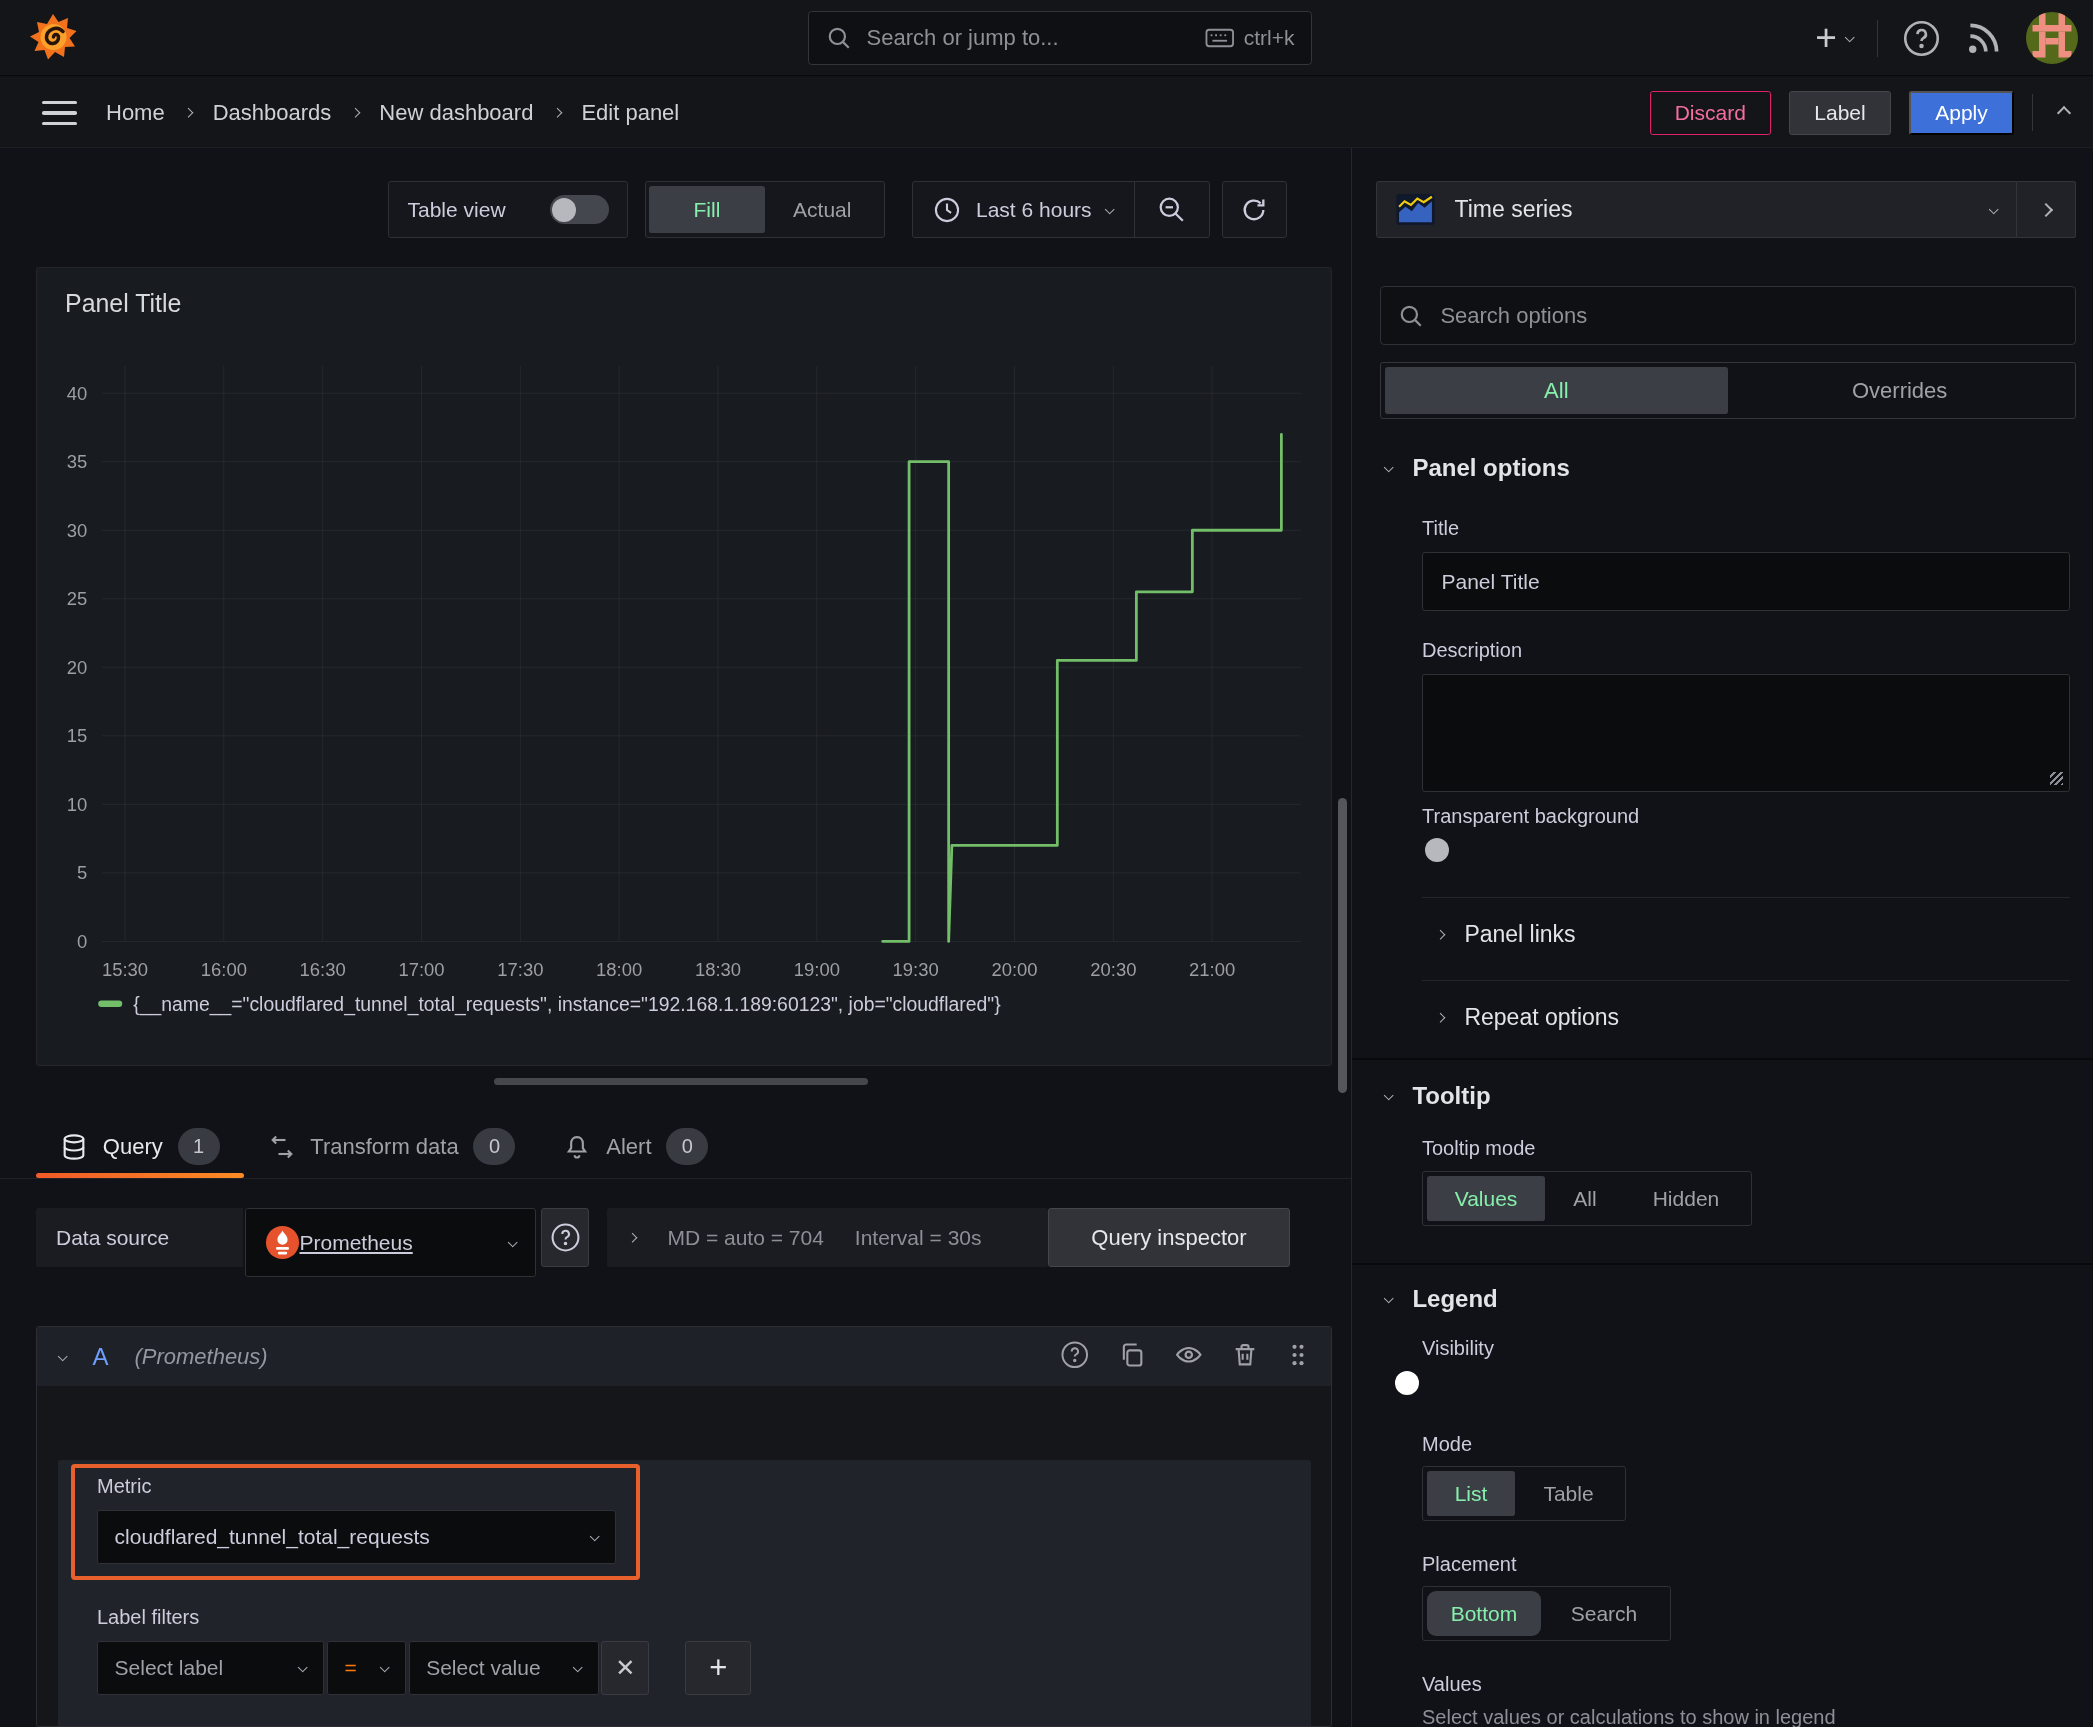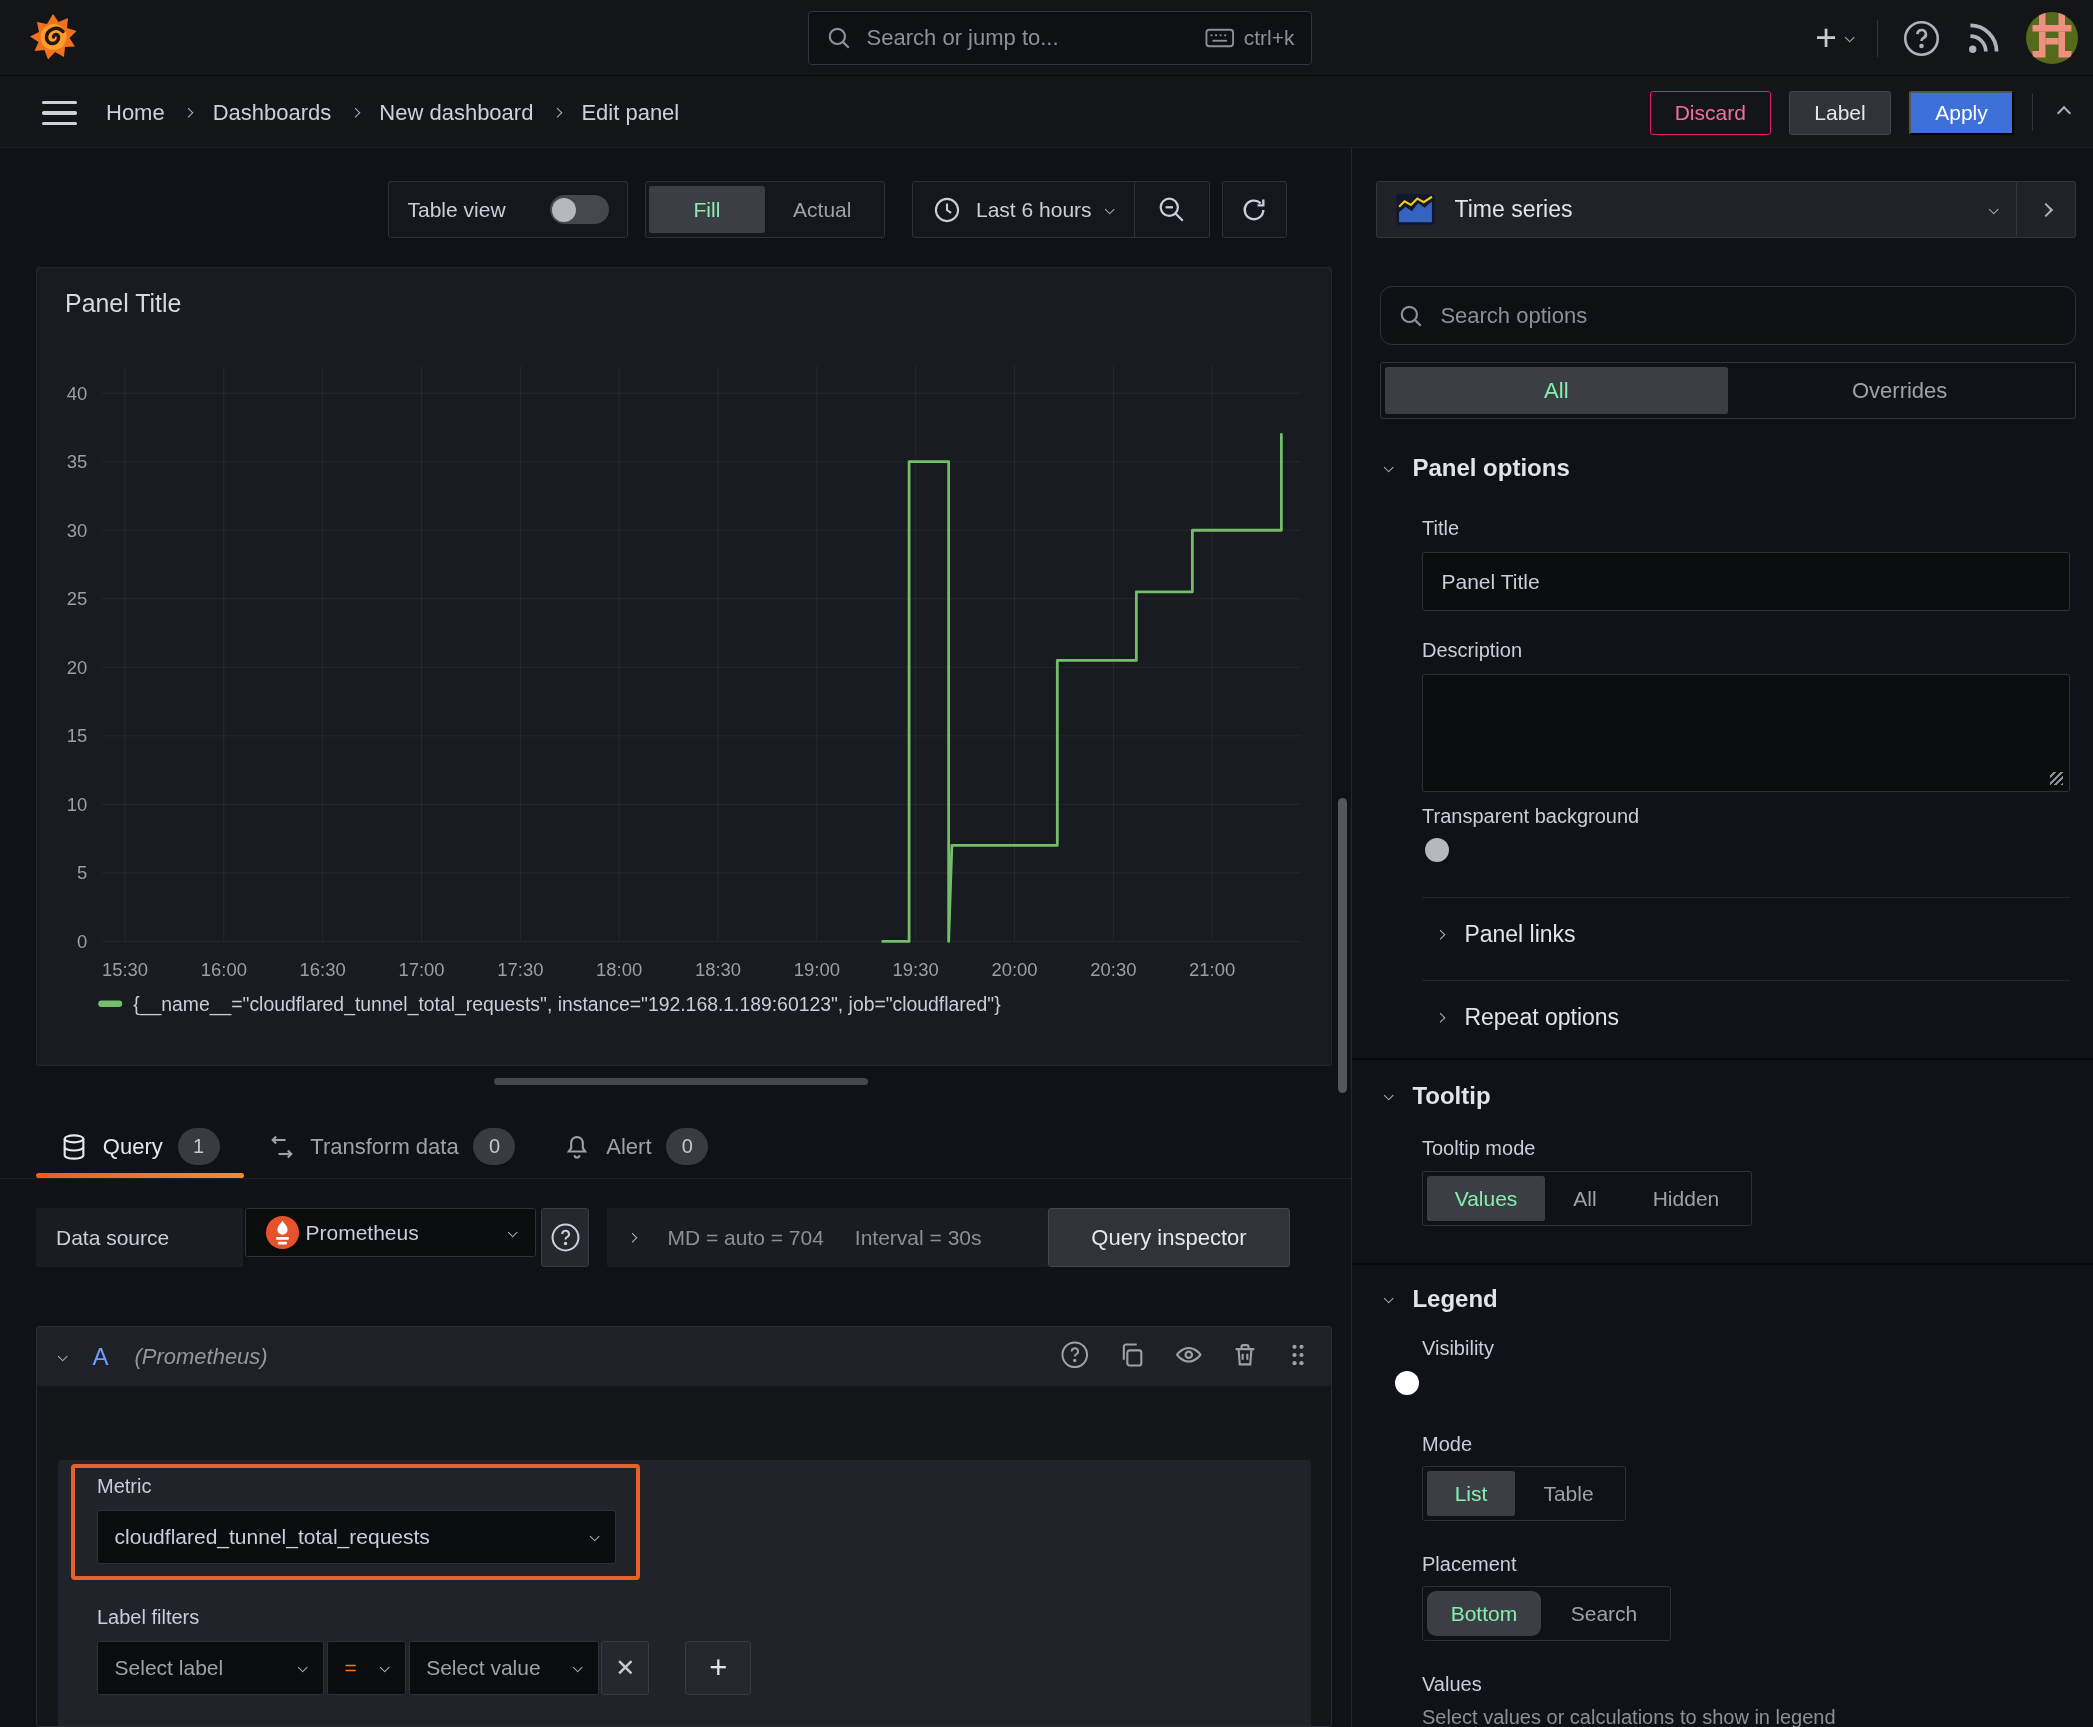--- a/index.html
+++ b/index.html
@@ -53,38 +53,38 @@
   
   .tabs{position:absolute;left:36px;top:1115px;height:63px;display:flex;align-items:center;gap:0;}
   .tab{display:flex;align-items:center;gap:14.8px;padding:0 24px;height:63px;position:relative;font-size:22px;color:#9fa1a7;}
   .tab.active{color:#e8e9ed;}
   .badge{min-width:42px;height:37px;border-radius:18.5px;background:#393b42;color:#c7c8cd;display:flex;align-items:center;justify-content:center;font-size:20px;padding:0 11px;}
   .tab-underline{position:absolute;left:0;bottom:0;height:5.5px;width:100%;border-radius:2.8px;background:linear-gradient(90deg,#f05a28,#fb8b24);}
   .tabs-divider{position:absolute;left:0;top:1178px;width:1351px;height:0.9px;background:#1f2127;}
   
   .ds-label{position:absolute;left:36px;top:1208px;width:207px;height:59px;background:#1a1c21;border-radius:2.8px 0 0 2.8px;display:flex;align-items:center;padding-left:20px;font-size:21px;color:#ccccdc;}
   .select{background:#0b0c0e;border:0.9px solid #2f3136;border-radius:2.8px;display:flex;align-items:center;font-size:21px;color:#ccccdc;}
-  .ds-select{position:absolute;left:245px;top:1208px;width:291px;height:49px;padding:0 18.5px;gap:6px;}
+  .ds-select{position:absolute;left:245px;top:1208px;width:291px;height:69px;padding:0 18.5px;gap:0;text-decoration:underline;}
   .sq-btn{background:#26282e;border:0.9px solid #3a3c42;border-radius:2.8px;display:flex;align-items:center;justify-content:center;}
   .stats-box{position:absolute;left:607px;top:1208px;width:441px;height:59px;background:#1a1c21;border-radius:2.8px;display:flex;align-items:center;gap:31px;padding:0 22px;color:#8d8f98;font-size:21px;}
   
   .qcard{position:absolute;left:36px;top:1326px;width:1296px;height:401px;background:#141619;border:0.9px solid #2c2e34;border-radius:2.8px;overflow:hidden;}
   .qhead{height:59px;background:#1e2127;display:flex;align-items:center;padding:0 22px;gap:26px;}
   .qicons{margin-left:auto;display:flex;align-items:center;gap:28px;color:#9fa1a7;}
   .qtoolbar{height:74px;display:flex;align-items:center;padding:0 37px;position:relative;}
   .qsection{position:absolute;left:21px;top:133px;width:1253px;height:269px;background:#202329;border-radius:2.8px;padding:13px 0 0 0;}
   .hl-orange{position:absolute;border:4.6px solid #e8612c;border-radius:3.7px;pointer-events:none;}
   .field-label{font-size:20px;color:#ccccdc;}
   .mini-select{height:54px;background:#0b0c0e;border:0.9px solid #2f3136;border-radius:2.8px;display:flex;align-items:center;gap:14.8px;padding:0 16.6px;font-size:21px;}
   
   .sidebar{position:absolute;left:1351px;top:148px;width:742px;height:1580px;border-left:0.9px solid #26272e;background:#111217;}
   .viz-row{position:absolute;left:24px;top:33px;display:flex;}
   .viz-main{width:641px;height:57px;background:#202228;border:0.9px solid #33353b;border-radius:2.8px 0 0 2.8px;display:flex;align-items:center;gap:20px;padding:0 18.5px;font-size:23px;color:#e3e4e8;}
   .viz-next{width:59px;height:57px;background:#202228;border:0.9px solid #33353b;border-left:0;border-radius:0 2.8px 2.8px 0;display:flex;align-items:center;justify-content:center;}
-  .sb-search{position:absolute;left:28px;top:138px;width:696px;height:59px;background:#0f1013;border:0.9px solid #2f3136;border-radius:12px;display:flex;align-items:center;gap:14.8px;padding:0 16.6px;}
+  .sb-search{position:absolute;left:28px;top:138px;width:696px;height:59px;background:#0f1013;border:0.9px solid #2f3136;border-radius:4px;display:flex;align-items:center;gap:14.8px;padding:0 16.6px;}
   .sb-search input{flex:1;background:transparent;border:0;outline:none;color:#ccccdc;font-size:22px;}
   .sb-search input::placeholder{color:#8e9097;}
   .sb-tabs{position:absolute;left:28px;top:214px;width:696px;height:57px;border:0.9px solid #34363c;border-radius:2.8px;}
   .sb-tabs .opt{flex:1;font-size:22px;}
   .sect-head{display:flex;align-items:center;gap:20px;font-size:24px;font-weight:600;color:#e3e4e8;}
   .divider{position:absolute;height:0.9px;background:#24262c;}
   .thick-divider{position:absolute;left:0;width:742px;height:1.8px;background:#08090b;}
   .hint{color:#8d8f98;font-size:20px;}
   .input{background:#0b0c0e;border:0.9px solid #2f3136;border-radius:2.8px;color:#ccccdc;font-size:21px;}
   input.input{padding:0 18.5px;outline:none;}

